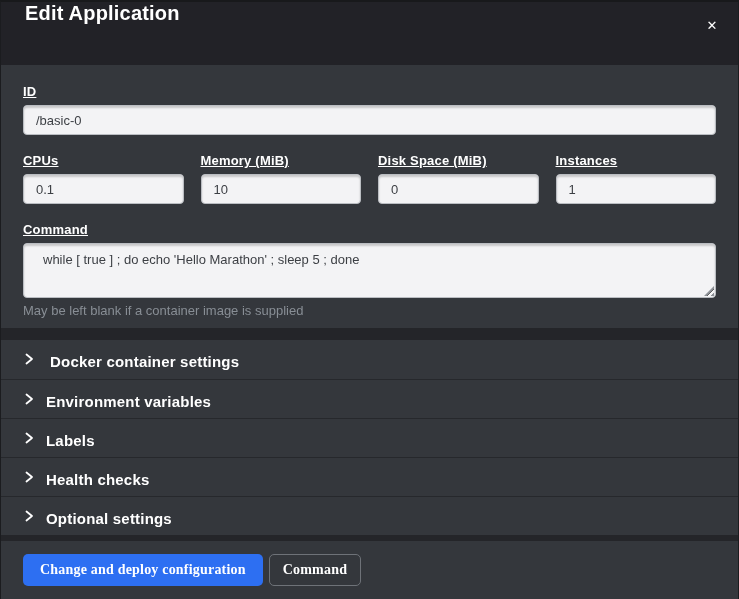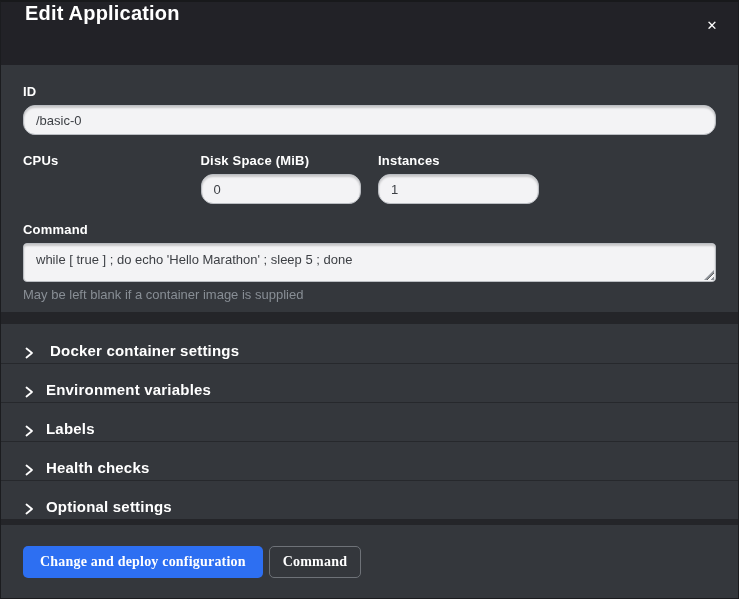--- a/index.html
+++ b/index.html
@@ -31,42 +31,42 @@
     position: absolute; right: 16px; top: 14px;
     color: #ffffff; font-size: 13px; font-weight: 700;
     width: 20px; height: 20px; line-height: 20px; text-align: center;
     cursor: pointer; user-select: none;
   }
   
   .modal-body { flex: 1 1 auto; background: #34373c; display: flex; flex-direction: column; }
   .form-area { padding: 19px 22px 0 22px; }
   .field-label {
     display: block; color: #ffffff; font-size: 13px; font-weight: 700;
-    margin-bottom: 6px; letter-spacing: .2px;
+    margin-bottom: 6px; letter-spacing: .2px; text-decoration: underline;
   }
   .text-input {
     width: 100%; height: 30px;
-    background: #f3f3f5; color: #3c3f44;
-    border: 1px solid #babdc2; border-radius: 12px;
-    box-shadow: inset 0 2px 2px rgba(0,0,0,0.18);
-    font-family: "Liberation Sans", "DejaVu Sans", sans-serif;
-    font-size: 13px; padding: 0 12px; outline: none;
-  }
-  .grid-4 {
-    margin-top: 18px;
-    display: grid; grid-template-columns: repeat(4, 1fr); gap: 0 17px;
-  }
-  .command-block { margin-top: 18px; }
-  .command-textarea {
-    width: 100%; height: 39px;
     background: #f3f3f5; color: #3c3f44;
     border: 1px solid #babdc2; border-radius: 4px;
     box-shadow: inset 0 2px 2px rgba(0,0,0,0.18);
     font-family: "Liberation Sans", "DejaVu Sans", sans-serif;
-    font-size: 13px; padding: 8px 12px;
+    font-size: 13px; padding: 0 12px; outline: none;
+  }
+  .grid-4 {
+    margin-top: 18px;
+    display: grid; grid-template-columns: repeat(4, 1fr); gap: 0 17px;
+  }
+  .command-block { margin-top: 18px; }
+  .command-textarea {
+    width: 100%; height: 55px;
+    background: #f3f3f5; color: #3c3f44;
+    border: 1px solid #babdc2; border-radius: 4px;
+    box-shadow: inset 0 2px 2px rgba(0,0,0,0.18);
+    font-family: "Liberation Sans", "DejaVu Sans", sans-serif;
+    font-size: 13px; padding: 8px 19px;
     resize: vertical; outline: none;
     display: block; position: relative;
   }
   .textarea-wrap { position: relative; }
   .resize-grip {
     position: absolute; right: 2px; bottom: 2px;
     width: 10px; height: 10px; pointer-events: none;
     background: repeating-linear-gradient(135deg, transparent 0 2px, #8d9197 2px 3.5px, transparent 3.5px 5px);
     clip-path: polygon(100% 0, 100% 100%, 0 100%);
   }
@@ -74,22 +74,22 @@
     margin-top: 5px; color: #888e95; font-size: 13px; line-height: 16px;
     padding-bottom: 9px;
   }
   
   .area-sep { height: 12px; flex: 0 0 12px; background: #242529; }
   .area-sep-thin { height: 6px; flex: 0 0 6px; background: #242529; }
   
   .accordion { flex: 0 0 auto; }
   .accordion-row {
     height: 39px;
-    display: flex; align-items: flex-end;
-    padding: 4px 22px; gap: 15px;
+    display: flex; align-items: flex-start;
+    padding: 13px 22px; gap: 15px;
     cursor: pointer;
   }
   .accordion-row + .accordion-row { border-top: 1px solid #26282c; gap: 11px; }
   .accordion-label { color: #ffffff; font-size: 15px; font-weight: 700; letter-spacing: .2px; }
   .chevron { width: 12px; height: 12px; display: block; flex: 0 0 12px; }
   
   .modal-footer {
     flex: 0 0 65px; height: 65px;
     background: #34373c;
     padding: 13px 22px;
@@ -127,20 +127,25 @@
     <div class="form-area">
 
       
       <label class="field-label">ID</label>
       <input class="text-input" type="text" value="/basic-0" style="">
 
       
       <div class="grid-4">
         <div>
           <label class="field-label">CPUs</label>
+          <input class="text-input" type="text" value="0.1" style="">
+        </div>
+        <div>
+          <label class="field-label">Memory (MiB)</label>
+          <input class="text-input" type="text" value="10" style="">
         </div>
         <div>
           <label class="field-label">Disk Space (MiB)</label>
           <input class="text-input" type="text" value="0" style="">
         </div>
         <div>
           <label class="field-label">Instances</label>
           <input class="text-input" type="text" value="1" style="">
         </div>
       </div>

